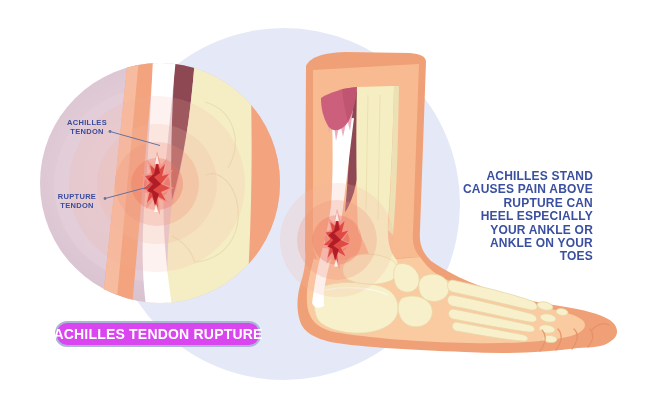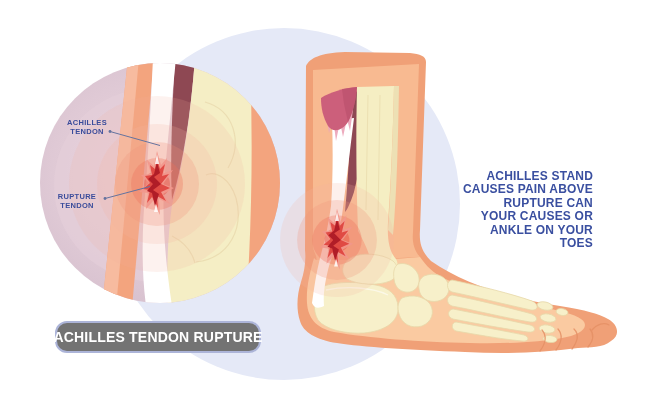--- a/index.html
+++ b/index.html
@@ -8,22 +8,22 @@
     font-family:"Liberation Sans", sans-serif;
   }
   .canvas svg{position:absolute;left:0;top:0;}
   .inset-label{
     position:absolute;text-align:center;font-weight:bold;color:#3A4C9B;
     font-size:7.5px;line-height:9.2px;letter-spacing:.3px;
   }
   .inset-label-achilles{left:56px;top:118px;width:62px;}
   .inset-label-ruptured{left:46px;top:192px;width:62px;}
   .title-badge{
-    position:absolute;left:55px;top:321px;width:206px;height:32px;box-sizing:border-box;
-    background:#737373;border:2px solid #ACB4D8;border-radius:12px;
+    position:absolute;left:55px;top:321px;width:206px;height:26px;box-sizing:border-box;
+    background:#d946ef;border:2px solid #ACB4D8;border-radius:12px;
     color:#ffffff;font-weight:bold;font-size:14px;letter-spacing:.2px;
     display:flex;align-items:center;justify-content:center;white-space:nowrap;
   }
   .description{
     position:absolute;left:440px;top:170px;width:153px;text-align:right;
     color:#3A4FA0;font-weight:bold;font-size:12px;line-height:13.4px;letter-spacing:.2px;
     white-space:nowrap;
   }
 </style>
 </head>
@@ -201,18 +201,19 @@
     <div>RUPTURE</div>
     <div>TENDON</div>
   </div>
 
   <div class="title-badge">ACHILLES TENDON RUPTURE</div>
 
   <div class="description">
     <div>ACHILLES STAND</div>
     <div>CAUSES PAIN ABOVE</div>
     <div>RUPTURE CAN</div>
-    <div>YOUR CAUSES OR</div>
+    <div>HEEL ESPECIALLY</div>
+    <div>YOUR ANKLE OR</div>
     <div>ANKLE ON YOUR</div>
     <div>TOES</div>
   </div>
 
 </div>
 
 </body></html>

